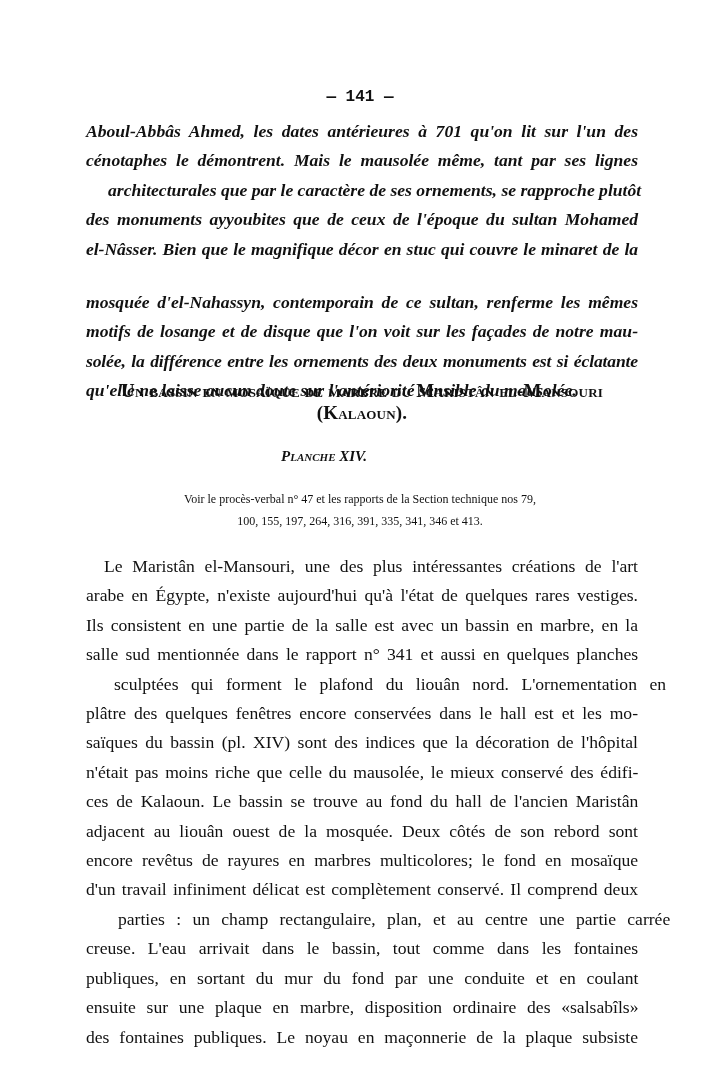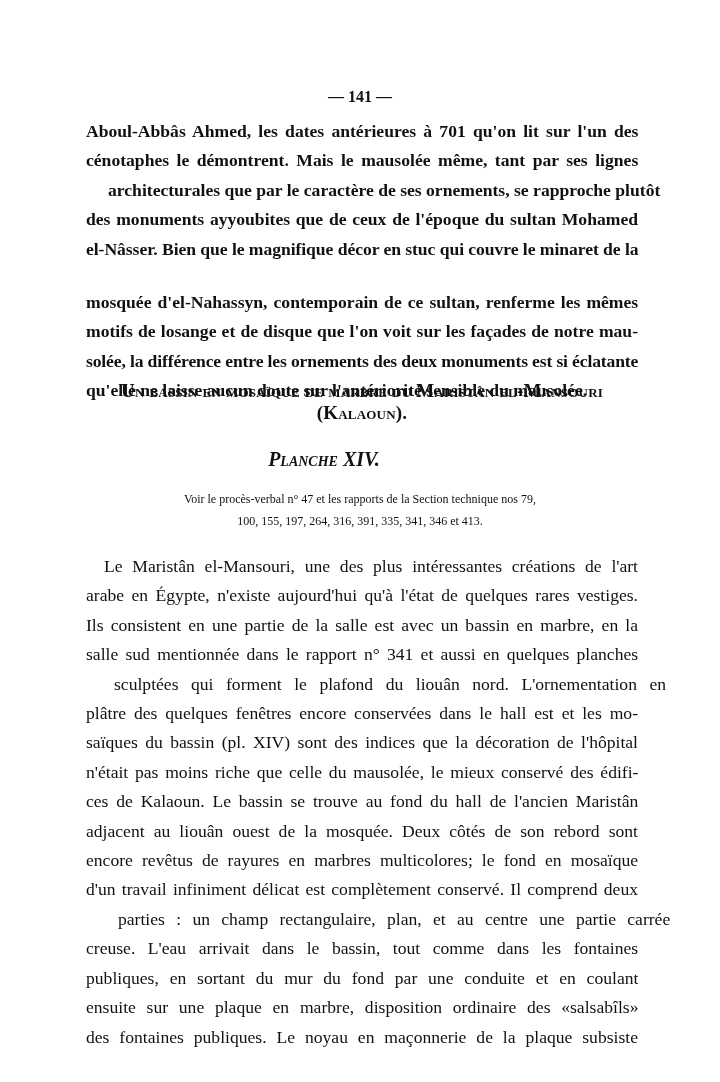--- a/index.html
+++ b/index.html
@@ -4,42 +4,42 @@
   <style>
     html, body { margin: 0; padding: 0; background: #ffffff; }
     body {
       width: 720px; height: 1082px; position: relative; overflow: hidden;
       font-family: "DejaVu Serif", "Liberation Serif", serif;
       color: #111111;
     }
     .page-number {
       position: absolute; top: 88px; left: 0; width: 720px;
       text-align: center; font-size: 16px; font-weight: bold;
-      font-family: Liberation Serif, serif;
+      font-family: Liberation Mono, monospace;
     }
     .block {
       position: absolute; left: 86px; width: 552px;
       font-family: "Liberation Serif", serif;
       font-size: 17.6px; line-height: 29.4px;
       text-align: justify; text-align-last: justify;
     }
     .block .line { display: block; white-space: nowrap; text-align: justify; text-align-last: justify; }
     .block .line.last { text-align-last: left; }
-    .bold .line { font-weight: bold; }
+    .bold .line { font-weight: bold; font-style: italic; }
     #para1 { top: 117px; font-weight: bold; }
     .section-title {
       position: absolute; top: 380px; left: 86px; width: 552px;
       text-align: center; font-weight: bold;
       font-family: "Liberation Serif", serif; font-size: 19px;
       font-variant: small-caps; letter-spacing: 0.2px;
     }
     .plate-title {
       position: absolute; top: 448px; left: 0; width: 648px;
       text-align: center; font-weight: bold; font-style: italic;
-      font-family: "Liberation Serif", serif; font-size: 20px;
+      font-family: "Liberation Serif", serif; font-size: 15px;
       font-variant: small-caps;
     }
     .reference {
       position: absolute; top: 488px; left: 0; width: 720px;
       text-align: center; font-family: "Liberation Serif", serif;
       font-size: 12px; line-height: 22px;
     }
     #para2 { top: 552px; }
     #para2 .line:first-child { text-indent: 18px; }
   </style>

